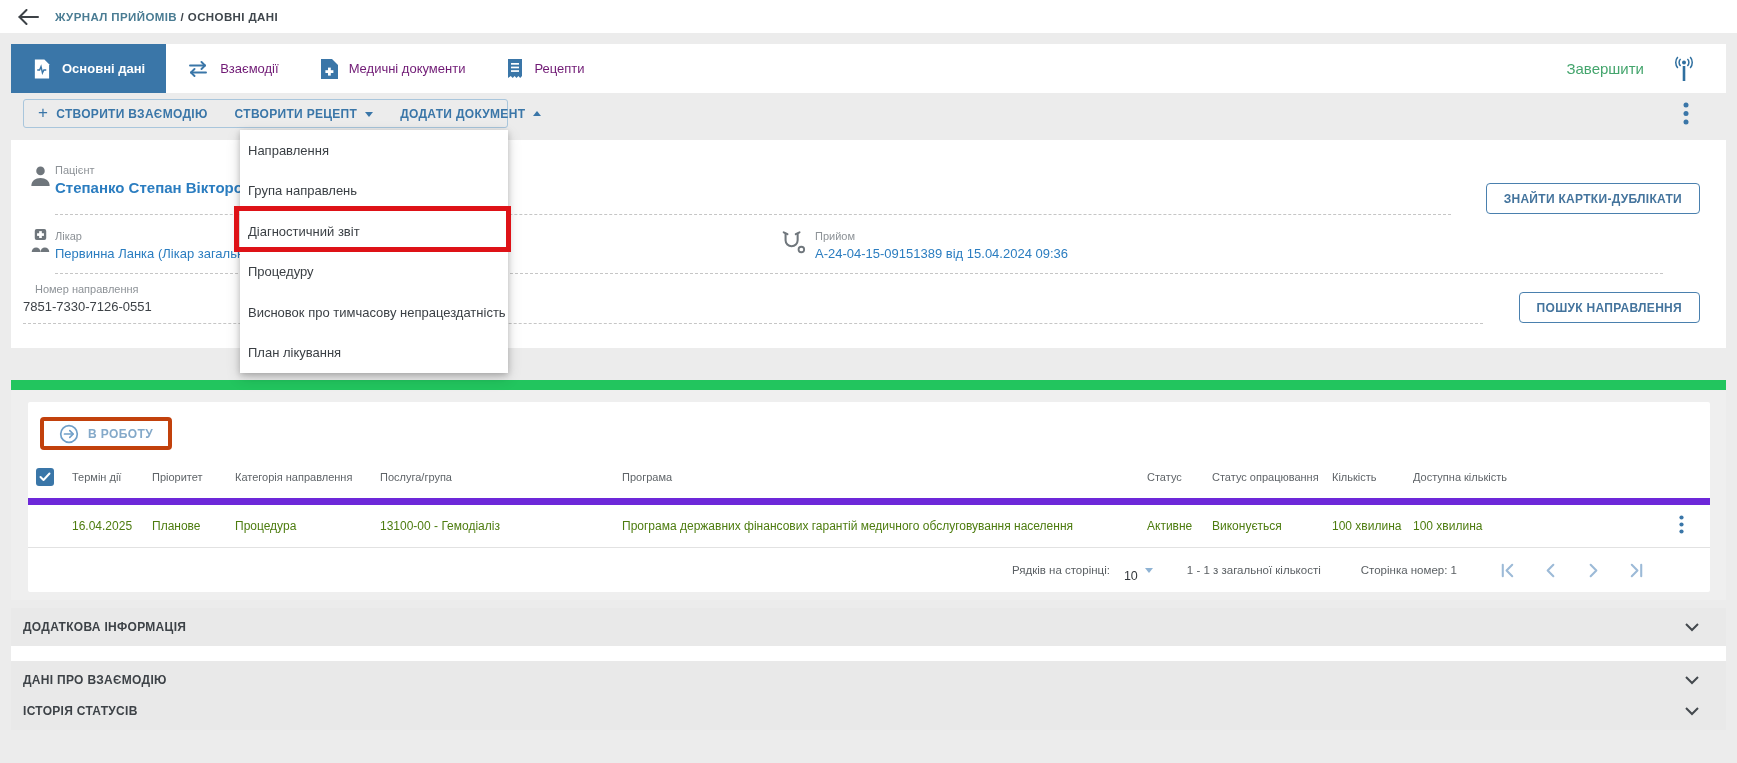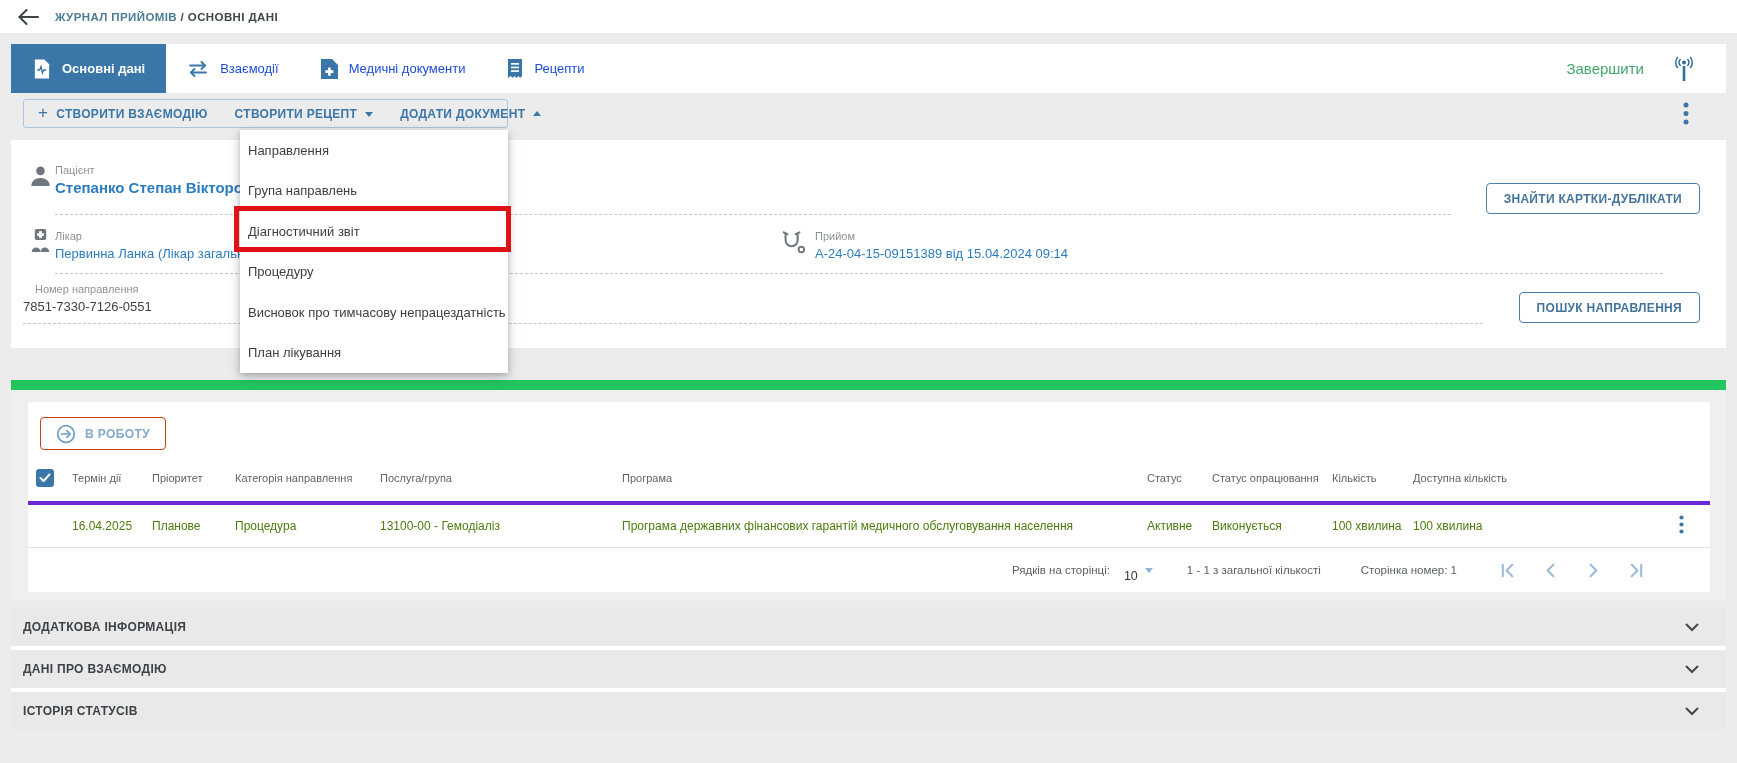--- a/index.html
+++ b/index.html
@@ -8,21 +8,21 @@
   
   .topbar{position:absolute;left:0;top:0;width:1737px;height:33px;background:#fff;
           display:flex;align-items:center;}
   .back-btn{margin-left:18px;display:flex;align-items:center;cursor:pointer;}
   .crumbs{margin-left:16px;font-size:11.5px;letter-spacing:.4px;font-weight:bold;}
   .crumb-section{color:#4a7c93;}
   .crumb-sep,.crumb-current{color:#3f464c;}
   
   .tabbar{position:absolute;left:11px;top:44px;width:1715px;height:49px;background:#fff;
           display:flex;align-items:stretch;}
-  .tab{display:flex;align-items:center;gap:11px;padding:0 21px;font-size:13px;color:#1d4ed8;cursor:pointer;}
+  .tab{display:flex;align-items:center;gap:11px;padding:0 21px;font-size:13px;color:#701a75;cursor:pointer;}
   .tab.active{background:#3a76a8;color:#fff;font-weight:bold;}
   .tabbar-right{margin-left:auto;display:flex;align-items:center;gap:26px;padding-right:28px;}
   .finish{color:#44a56d;font-size:15px;cursor:pointer;}
   
   .toolbar-box{position:absolute;left:23px;top:99px;width:485px;height:29px;border:1px solid #a9c6dc;
                border-radius:3px;background:#fff0;display:flex;align-items:center;padding:0 14px;box-sizing:border-box;}
   .tbtn{display:flex;align-items:center;gap:8px;font-size:12px;font-weight:bold;letter-spacing:.3px;
         color:#3a76a8;cursor:pointer;white-space:nowrap;}
   .tbtn + .tbtn{margin-left:27px;}
   .plus{font-size:17px;font-weight:normal;line-height:1;margin-top:-2px;}
@@ -42,25 +42,25 @@
         border:1px solid #4a80ae;border-radius:4px;background:#fff;color:#44749d;
         font-size:12px;font-weight:bold;letter-spacing:.3px;cursor:pointer;white-space:nowrap;box-sizing:border-box;}
   
   .section-bar{position:absolute;left:11px;width:1715px;background:#22c55e;display:flex;align-items:center;margin-top:32px;}
   .section-title{margin-left:12px;font-size:12px;font-weight:bold;letter-spacing:.3px;color:#3d4247;}
   .section-chevron{margin-left:auto;margin-right:26px;display:flex;cursor:pointer;}
   .redeem-bar{top:348px;height:42px;}
   .section-content{position:absolute;left:11px;top:390px;width:1715px;height:210px;background:#efefef;}
   .table-card{position:absolute;left:17px;top:12px;width:1682px;height:190px;background:#fff;border-radius:2px;}
   .towork{position:absolute;left:12px;top:15px;height:33px;display:flex;align-items:center;gap:9px;
-          padding:0 15px;border:1px solid #c2410c;border-radius:4px;background:#fff;color:#84a9c9;
+          padding:0 15px;border:4px solid #c2410c;border-radius:4px;background:#fff;color:#84a9c9;
           font-size:12px;font-weight:bold;letter-spacing:.4px;cursor:pointer;box-sizing:border-box;}
   .tgrid{display:grid;grid-template-columns:44px 80px 83px 145px 242px 1fr 65px 120px 81px 240px 57px;
          align-items:center;}
-  .thead-row{position:absolute;left:0;top:53px;width:100%;height:50px;border-bottom:4px solid #6d28d9;box-sizing:border-box;}
+  .thead-row{position:absolute;left:0;top:53px;width:100%;height:50px;border-bottom:7px solid #6d28d9;box-sizing:border-box;}
   .th{font-size:11px;color:#5f6468;white-space:nowrap;}
   .tbody-row{position:absolute;left:0;top:103px;width:100%;height:43px;border-bottom:1px solid #e2e2e2;box-sizing:border-box;}
   .td{font-size:12px;color:#4d7c0f;white-space:nowrap;}
   .cb-cell{padding-left:8px;}
   .checkbox{width:18px;height:18px;background:#3a76a8;border-radius:3px;display:flex;align-items:center;
             justify-content:center;cursor:pointer;}
   .row-kebab{justify-self:center;cursor:pointer;}
   .pagination{position:absolute;left:0;top:146px;width:100%;height:44px;display:flex;align-items:center;
               justify-content:flex-end;padding-right:65px;box-sizing:border-box;font-size:11.5px;color:#5b6064;}
   .pg-value{font-size:12.5px;color:#34383c;margin-left:14px;margin-top:11px;}
@@ -185,21 +185,21 @@
     <span class="abs f-label" style="left:44px;top:90px;">Лікар</span>
     <span class="abs f-link" style="left:44px;top:106px;">Первинна Ланка (Лікар загальної п</span>
 
     <svg class="abs" style="left:768px;top:90px;" width="28" height="26" viewBox="0 0 30 28" fill="none" stroke="#6f767c" stroke-width="2.2" stroke-linecap="round">
         <path d="M7 4v7a6.5 6.5 0 0013 0V4"></path>
         <path d="M5 2.5L9 4.5"></path>
         <path d="M22 2.5L18 4.5"></path>
         <circle cx="24" cy="21" r="3" stroke-width="2"></circle>
       </svg>
     <span class="abs f-label" style="left:804px;top:90px;">Прийом</span>
-    <span class="abs f-link" style="left:804px;top:106px;">A-24-04-15-09151389 від 15.04.2024 09:14</span>
+    <span class="abs f-link" style="left:804px;top:106px;">A-24-04-15-09151389 від 15.04.2024 09:36</span>
     <div class="dashed abs" style="left:44px;top:133px;width:1608px;"></div>
 
     <span class="abs f-label" style="left:24px;top:143px;">Номер направлення</span>
     <span class="abs f-dark" style="left:12px;top:159px;">7851-7330-7126-0551</span>
     <button class="obtn abs" style="right:26px;top:152px;">ПОШУК НАПРАВЛЕННЯ</button>
     <div class="dashed abs" style="left:12px;top:183px;width:1460px;"></div>
   </div>
 
   <div class="section-bar redeem-bar">
     <span class="section-title">ПОГАШЕННЯ НАПРАВЛЕНЬ</span>
@@ -297,21 +297,21 @@
 
   <div class="bottom-stack">
     <div class="collapsed-bar" style="top:0;">
       <span class="section-title">ДОДАТКОВА ІНФОРМАЦІЯ</span>
       <span class="section-chevron">
         <svg width="16" height="10" viewBox="0 0 16 10" fill="none" stroke="#44494e" stroke-width="2">
             <polyline points="2,2 8,8 14,2"></polyline>
           </svg>
       </span>
     </div>
-    <div class="collapsed-bar" style="top:42px;">
+    <div class="collapsed-bar" style="top:53px;">
       <span class="section-title">ДАНІ ПРО ВЗАЄМОДІЮ</span>
       <span class="section-chevron">
         <svg width="16" height="10" viewBox="0 0 16 10" fill="none" stroke="#44494e" stroke-width="2">
             <polyline points="2,2 8,8 14,2"></polyline>
           </svg>
       </span>
     </div>
     <div class="collapsed-bar" style="top:84px;">
       <span class="section-title">ІСТОРІЯ СТАТУСІВ</span>
       <span class="section-chevron">

